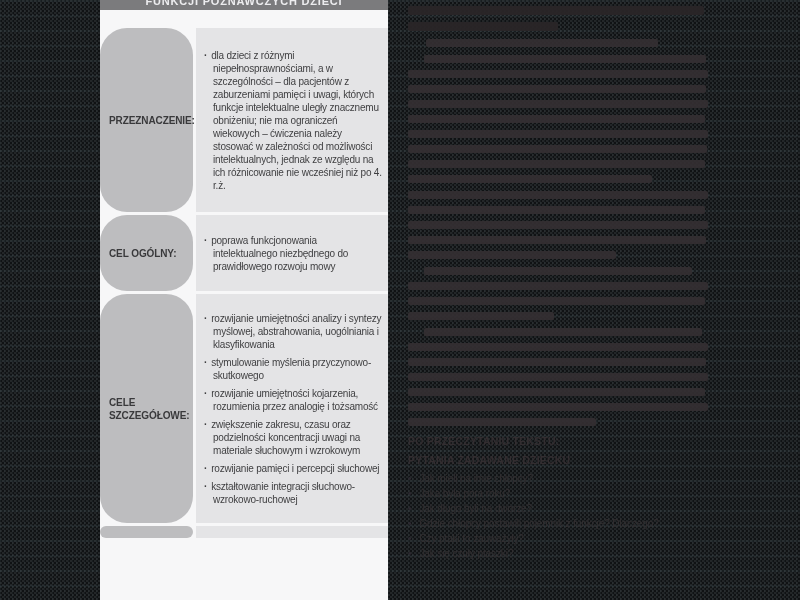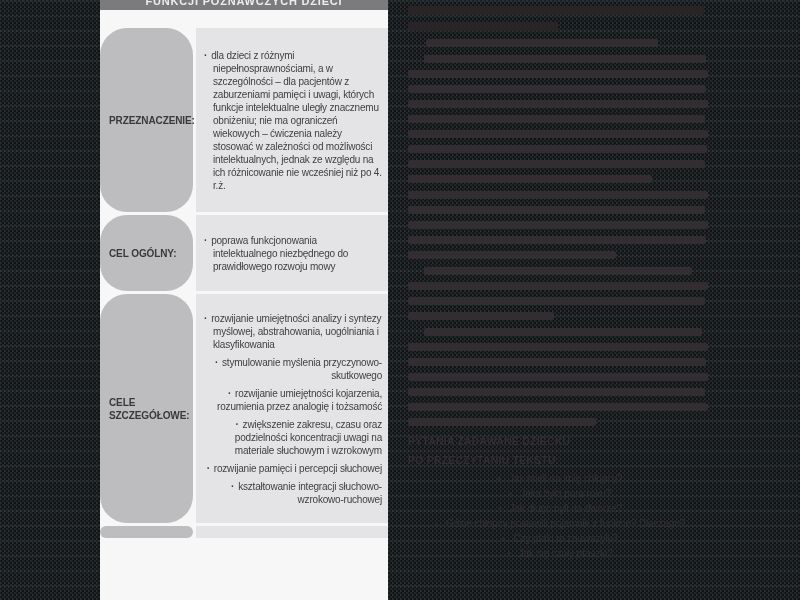--- a/index.html
+++ b/index.html
@@ -38,37 +38,37 @@
   .content-cell{
     flex:1 1 auto;background:#e4e4e6;display:flex;align-items:center;
     padding:6px 6px 6px 8px;box-sizing:border-box;
   }
   ul.bullet-list{list-style:none;margin:0;padding:0;}
   li.bullet-item{
     font-size:10px;line-height:13px;letter-spacing:-0.2px;color:#3f3f41;
     padding-left:9px;text-indent:-9px;
   }
   li.bullet-item::before{content:"\00b7";font-weight:bold;margin-right:4px;}
-  li.bullet-item + li.bullet-item{margin-top:5px;text-align:right;}
+  li.bullet-item + li.bullet-item{margin-top:5px;}
   
   .right-panel{
     position:absolute;left:400px;top:0;width:312px;height:600px;overflow:hidden;
     padding:6px 0 0 8px;box-sizing:border-box;
   }
   .spara{margin-bottom:8px;}
   .sline{
     height:8px;margin-bottom:7px;background:rgba(52,47,50,0.92);
     border-radius:2px;filter:blur(0.7px);
   }
   .sbold .sline{height:9px;background:rgba(42,37,40,0.96);}
   .rp-heading{
     font-weight:bold;font-size:10.5px;line-height:15px;letter-spacing:0.2px;
     color:#332d30;filter:blur(0.45px);margin:4px 0 0 0;
   }
-  ul.q-list{list-style:none;margin:3px 0 0 0;padding:0;text-align:center;}
+  ul.q-list{list-style:none;margin:3px 0 0 0;padding:0;}
   li.qitem{
     font-size:10px;line-height:15px;letter-spacing:-0.1px;color:#322e30;
     filter:blur(0.5px);padding-left:14px;text-indent:-14px;
   }
   li.qitem::before{content:"\2022";margin-right:8px;color:#2c2830;}
 </style>
 </head>
 <body>
 
 <div class="canvas">
@@ -160,22 +160,22 @@
         <div class="spara">
           <div class="sline" style="width: 278px; margin-left: 16px;"></div>
           <div class="sline" style="width: 300px;"></div>
           <div class="sline" style="width: 298px;"></div>
           <div class="sline" style="width: 300px;"></div>
           <div class="sline" style="width: 297px;"></div>
           <div class="sline" style="width: 300px;"></div>
           <div class="sline" style="width: 188px;"></div>
         </div>
       </div>
+    <div class="rp-heading">PO PRZECZYTANIU TEKSTU:</div>
     <div class="rp-heading">PYTANIA ZADAWANE DZIECKU</div>
-    <div class="rp-heading">PO PRZECZYTANIU TEKSTU:</div>
     <ul class="q-list" id="qlist">
         <li class="qitem">Jak mieli na imię chłopcy?</li>
         <li class="qitem">Jaka była pora roku?</li>
         <li class="qitem">Jak długo byli na dworze?</li>
         <li class="qitem">Gdzie chłopcy postawili pojemnik z funkcje? Dlaczego?</li>
         <li class="qitem">Czy ptaki to zauważyły?</li>
         <li class="qitem">Jak się czuły ptaszki?</li>
       </ul>
   </div>
 

